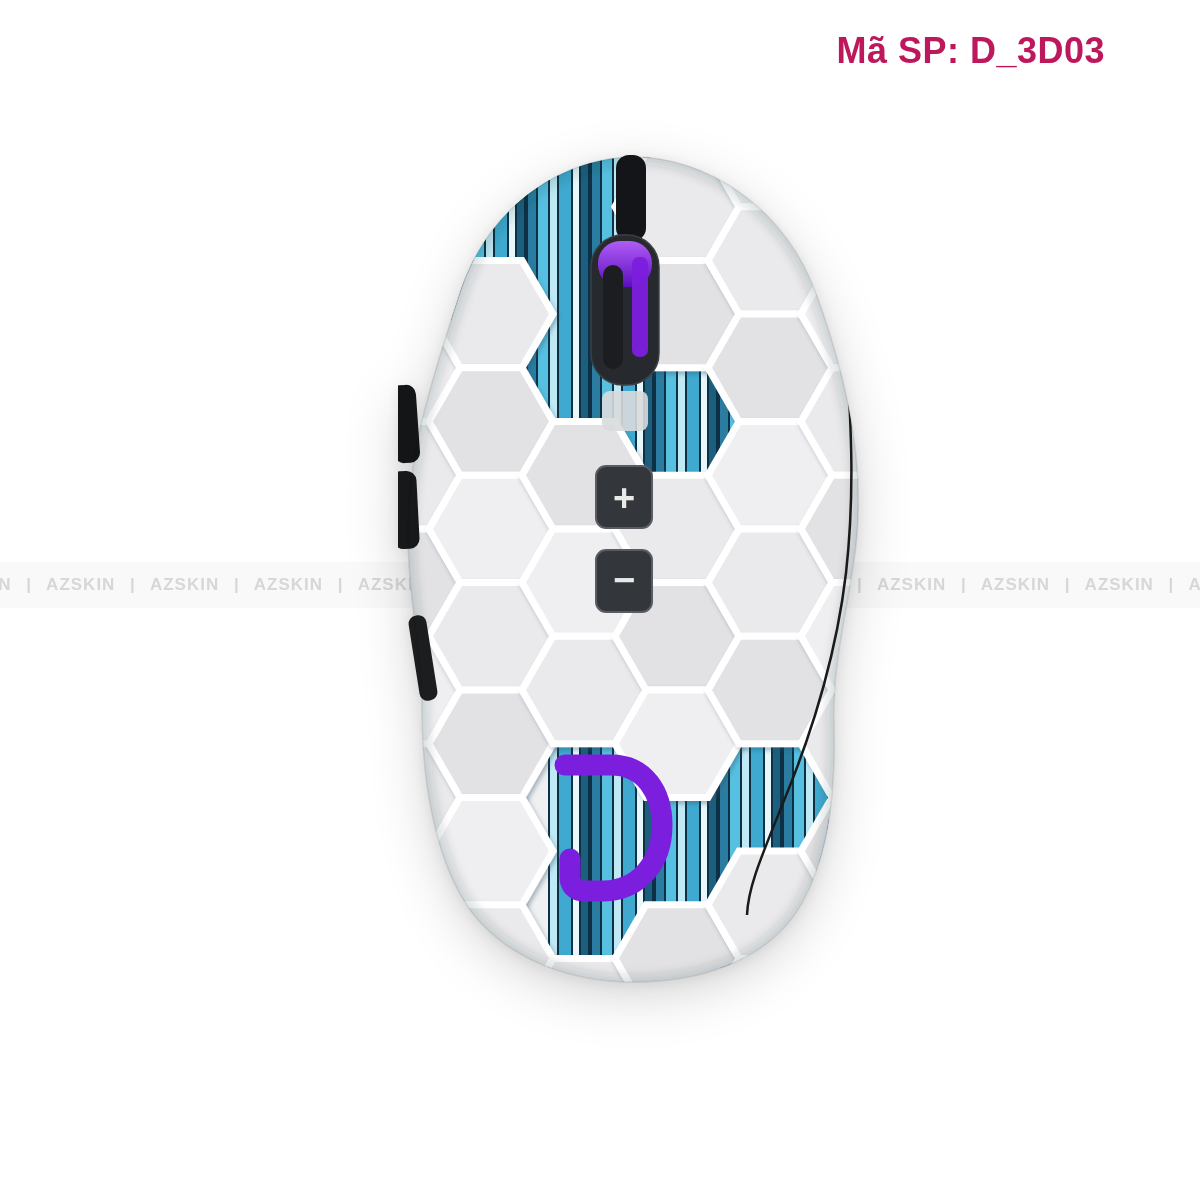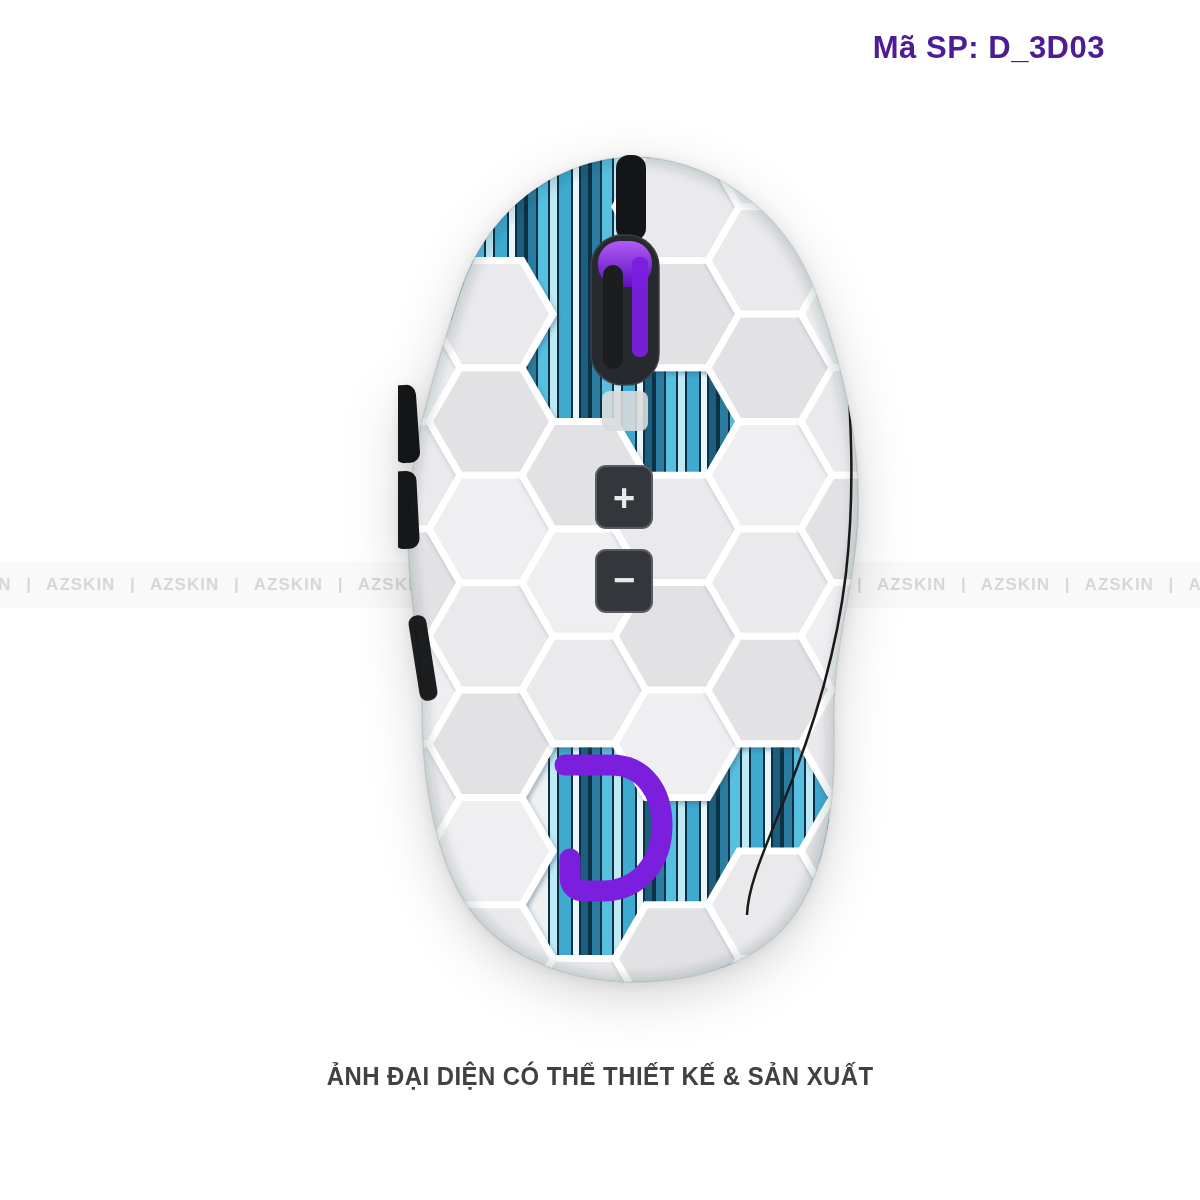--- a/index.html
+++ b/index.html
@@ -2,21 +2,21 @@
 <html><head>
 <meta charset="utf-8">
 <style>
   html,body{margin:0;padding:0;background:#ffffff;}
   .canvas{
     position:relative;width:1200px;height:1200px;background:#ffffff;
     overflow:hidden;font-family:"Liberation Sans", sans-serif;
   }
   .product-code{
     position:absolute;top:30px;right:95px;
-    font-size:31px;font-weight:700;letter-spacing:.5px;color:#4c1d95;
+    font-size:36px;font-weight:700;letter-spacing:.5px;color:#be185d;
     white-space:nowrap;
   }
   .watermark{
     position:absolute;top:562px;left:0;width:100%;height:46px;
     display:flex;align-items:center;justify-content:center;
     background:rgba(0,0,0,0.025);
     color:#d7d7d7;font-size:17px;font-weight:700;letter-spacing:1px;
     word-spacing:9px;white-space:nowrap;z-index:1;
   }
   .mouse-wrap{
@@ -156,16 +156,15 @@
       <g>
         <rect x="198" y="397" width="56" height="62" rx="10" fill="#33363b" stroke="#595d63" stroke-width="2"></rect>
         <text x="226" y="440" text-anchor="middle" font-family="Liberation Sans, sans-serif" font-size="38" font-weight="bold" fill="#e9e9e9">−</text>
       </g>
 
       <path d="M 167 612 L 213 612 C 247 612 264 640 264 672 C 264 710 241 737 206 738 L 186 738 C 177 738 172 732 172 724 L 172 706" fill="none" stroke="#7c1ede" stroke-width="21" stroke-linecap="round" stroke-linejoin="round"></path>
     </svg>
   </div>
 
   <div class="caption">
-    <div><span class="cap-line">ẢNH ĐẠI DIỆN CÓ THỂ THIẾT KẾ &amp; SẢN XUẤT</span></div>
   </div>
 
 </div>
 
 </body></html>

